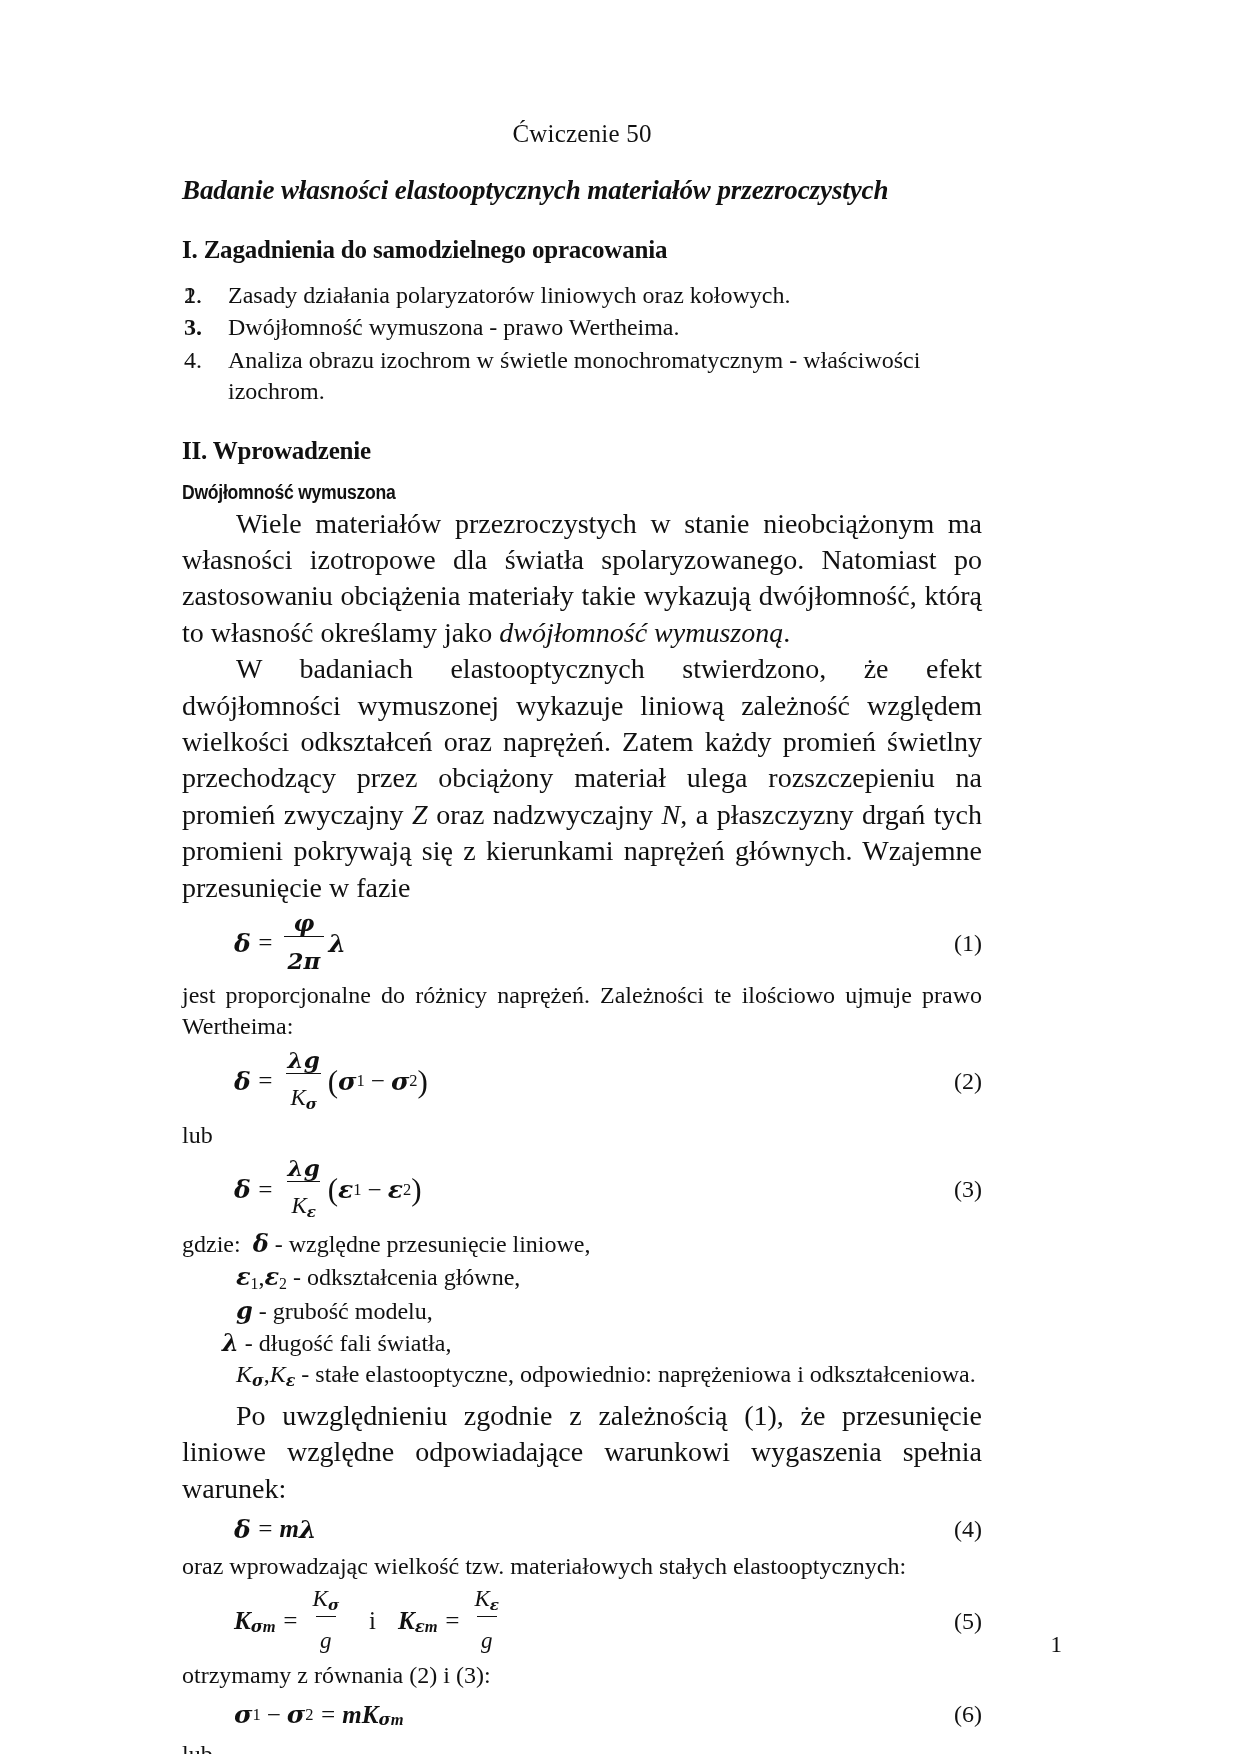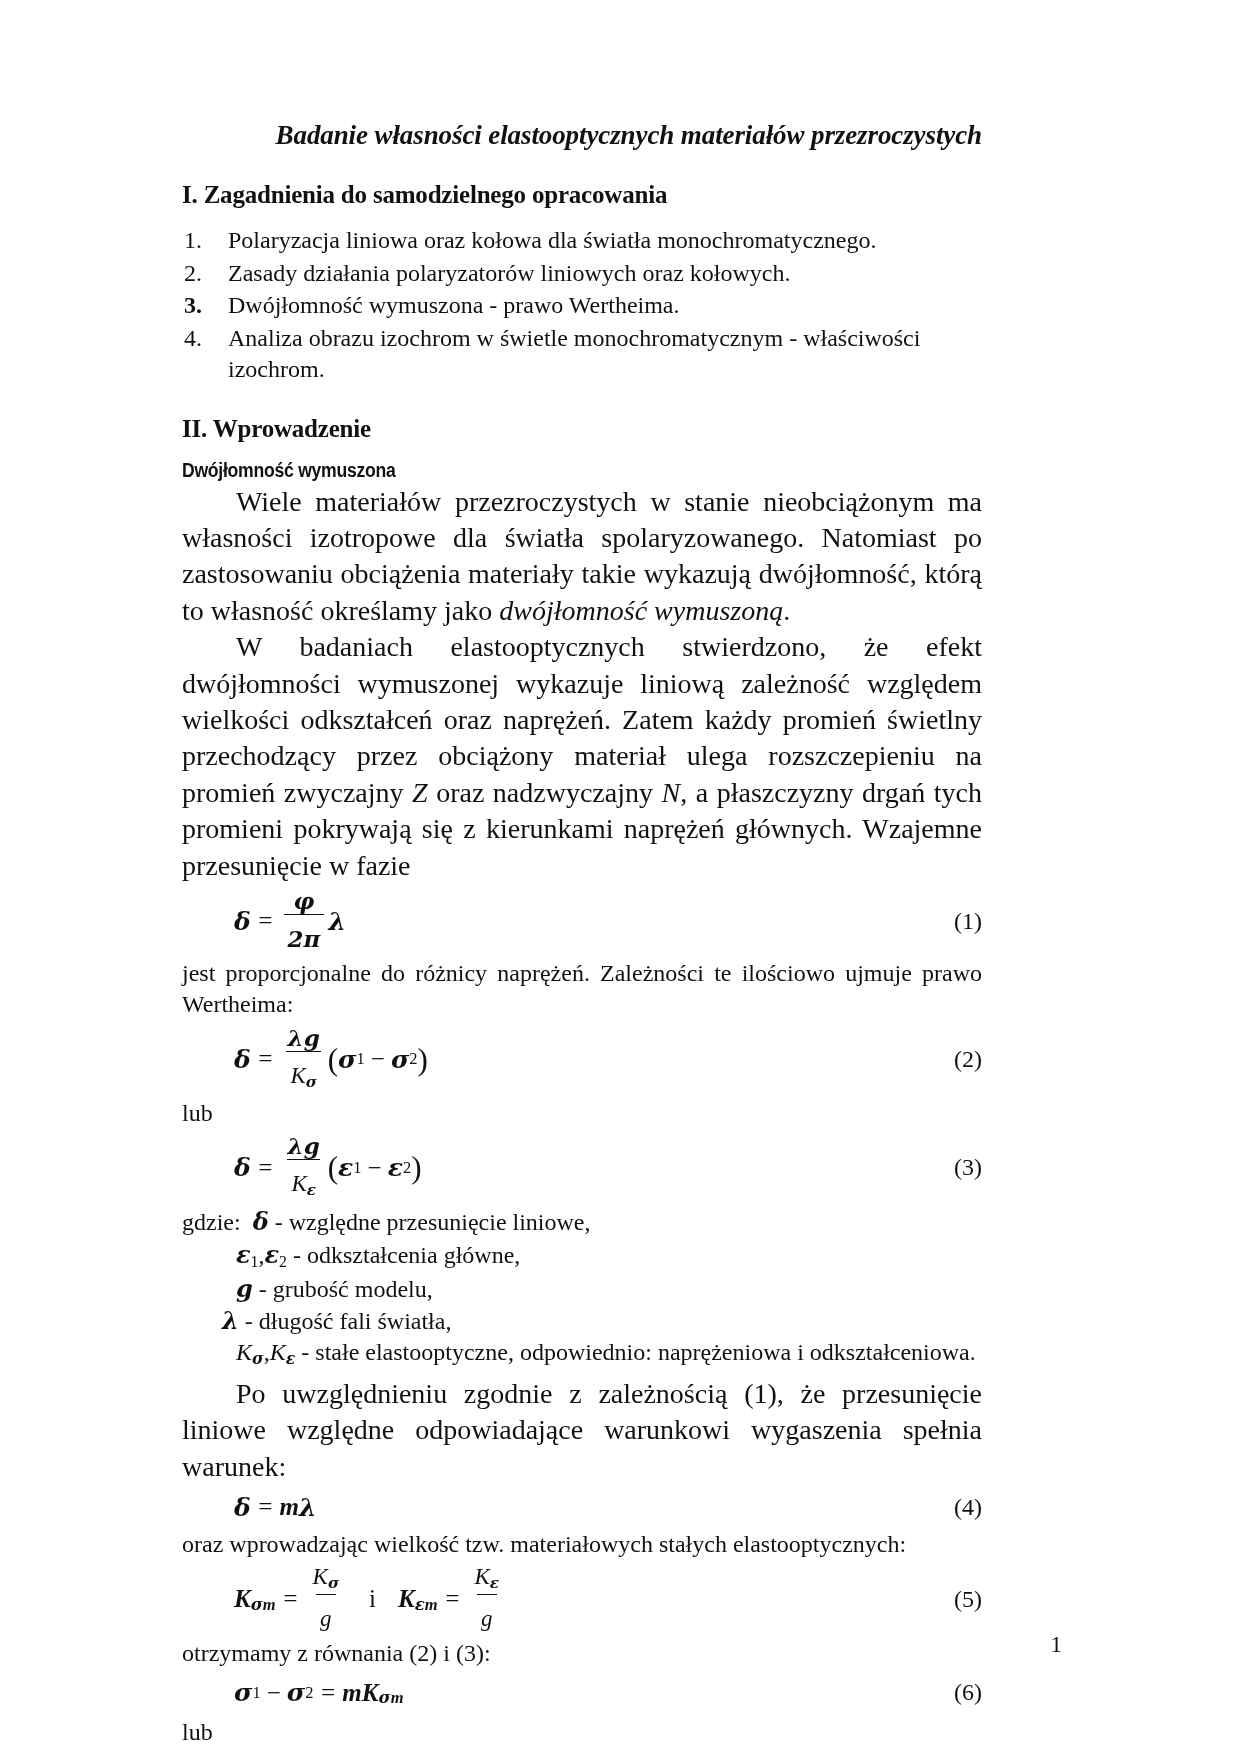--- a/index.html
+++ b/index.html
@@ -31,21 +31,21 @@
 
   
   .doc-number {
     text-align: center;
     font-size: 25px;
     line-height: 1.15;
     margin: 0 0 26px 0;
     letter-spacing: .2px;
   }
   .doc-title {
-    text-align: right;
+    text-align: left;
     font-size: 27px;
     font-weight: bold;
     font-style: italic;
     margin: 0 0 30px 0;
     letter-spacing: -0.1px;
     font-family: "Liberation Serif", "DejaVu Serif", serif;
   }
   .section-heading {
     font-size: 25px;
     font-weight: bold;
@@ -172,29 +172,29 @@
     bottom: 96px;
     font-size: 23px;
   }
 </style>
 </head>
 <body>
 
 <div class="page">
   <div class="content">
 
+    <div class="doc-number">Ćwiczenie 50</div>
 
     <div class="doc-title">Badanie własności elastooptycznych materiałów przezroczystych</div>
 
     <div class="section-heading">I. Zagadnienia do samodzielnego opracowania</div>
 
     <ol class="topics">
       <li>
         <span class="num">1.</span>
-        <span>Polaryzacja liniowa oraz kołowa dla światła monochromatycznego.</span>
       </li>
       <li>
         <span class="num">2.</span>
         <span>Zasady działania polaryzatorów liniowych oraz kołowych.</span>
       </li>
       <li class="strong-num">
         <span class="num">3.</span>
         <span>Dwójłomność wymuszona - prawo Wertheima.</span>
       </li>
       <li>

